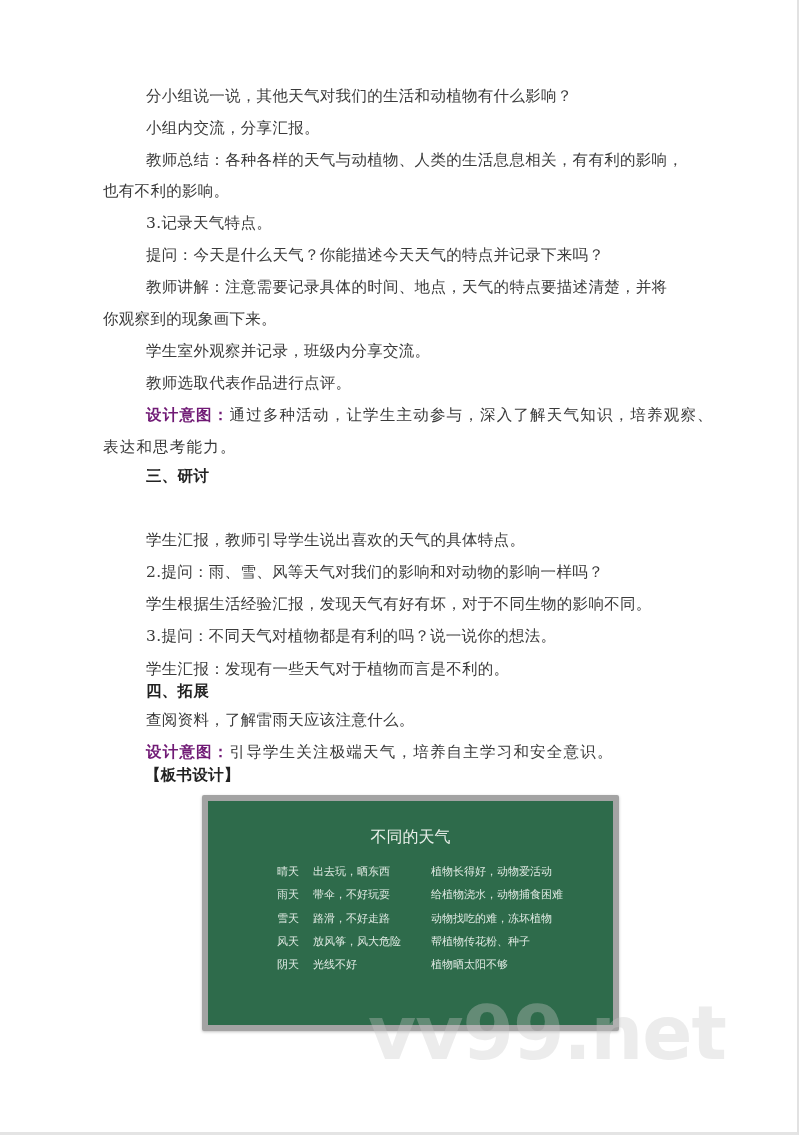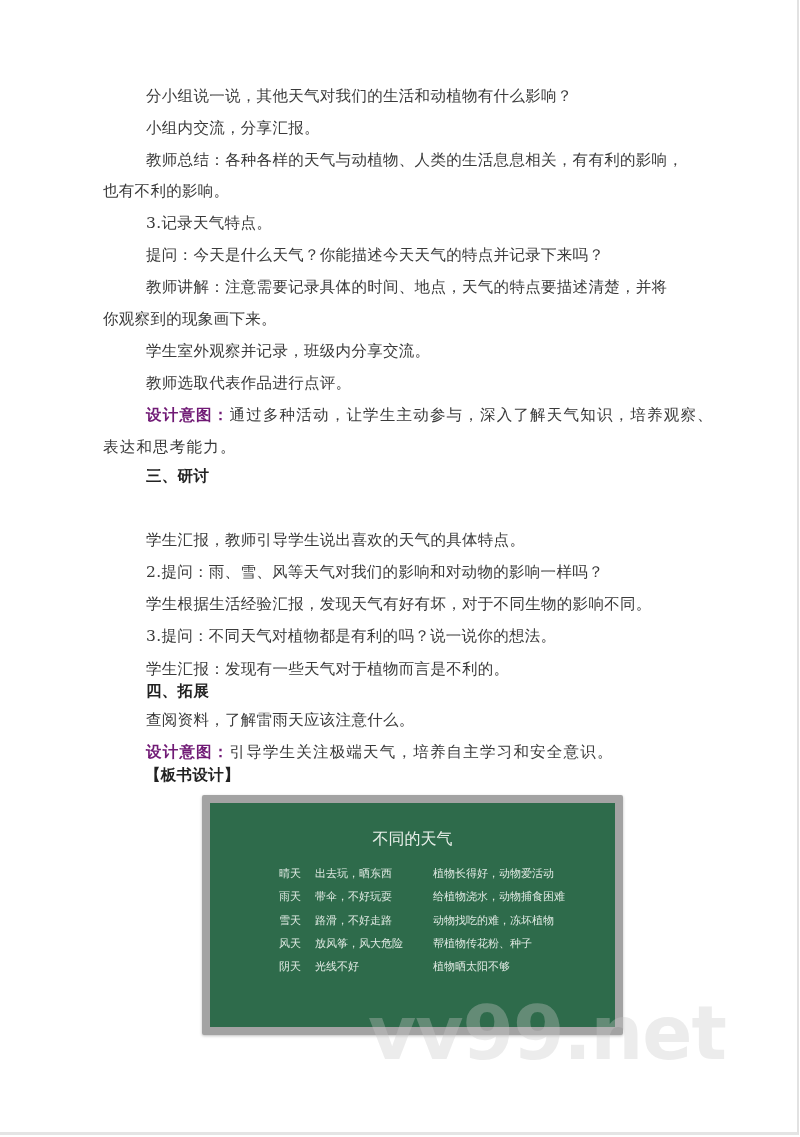--- a/index.html
+++ b/index.html
@@ -15,21 +15,21 @@
     position: absolute; font-size: 15.5px; line-height: 20px; white-space: nowrap; color: #3a3a3a;
     letter-spacing: 0.3px;
   }
   .ind { left: 146px; }
   .noind { left: 103px; }
   .bold { font-weight: bold; color: #701a75; }
   .kai { font-family: "DejaVu Serif", "Liberation Serif", serif; letter-spacing: 1.2px; }
   .heading { font-family: "DejaVu Sans", "Liberation Sans", sans-serif; font-weight: bold; color: #222; }
   .board {
     position: absolute; left: 202px; top: 795px; width: 405px; height: 224px;
-    background: #2e6b4b; border: 8px solid #a3a3a3; border-radius: 2px;
+    background: #2e6b4b; border: 6px solid #a3a3a3; border-radius: 2px;
     box-shadow: 0 1px 3px rgba(0,0,0,0.25);
   }
   .board-title {
     position: absolute; left: 0; right: 0; top: 26px; text-align: center;
     font-family: "DejaVu Sans", "Liberation Sans", sans-serif; font-size: 16px; color: #e8efe9;
   }
   .brow {
     position: absolute; left: 0; height: 20px;
     font-family: "DejaVu Sans", "Liberation Sans", sans-serif; font-size: 11px; color: #dfe9e2;
   }

